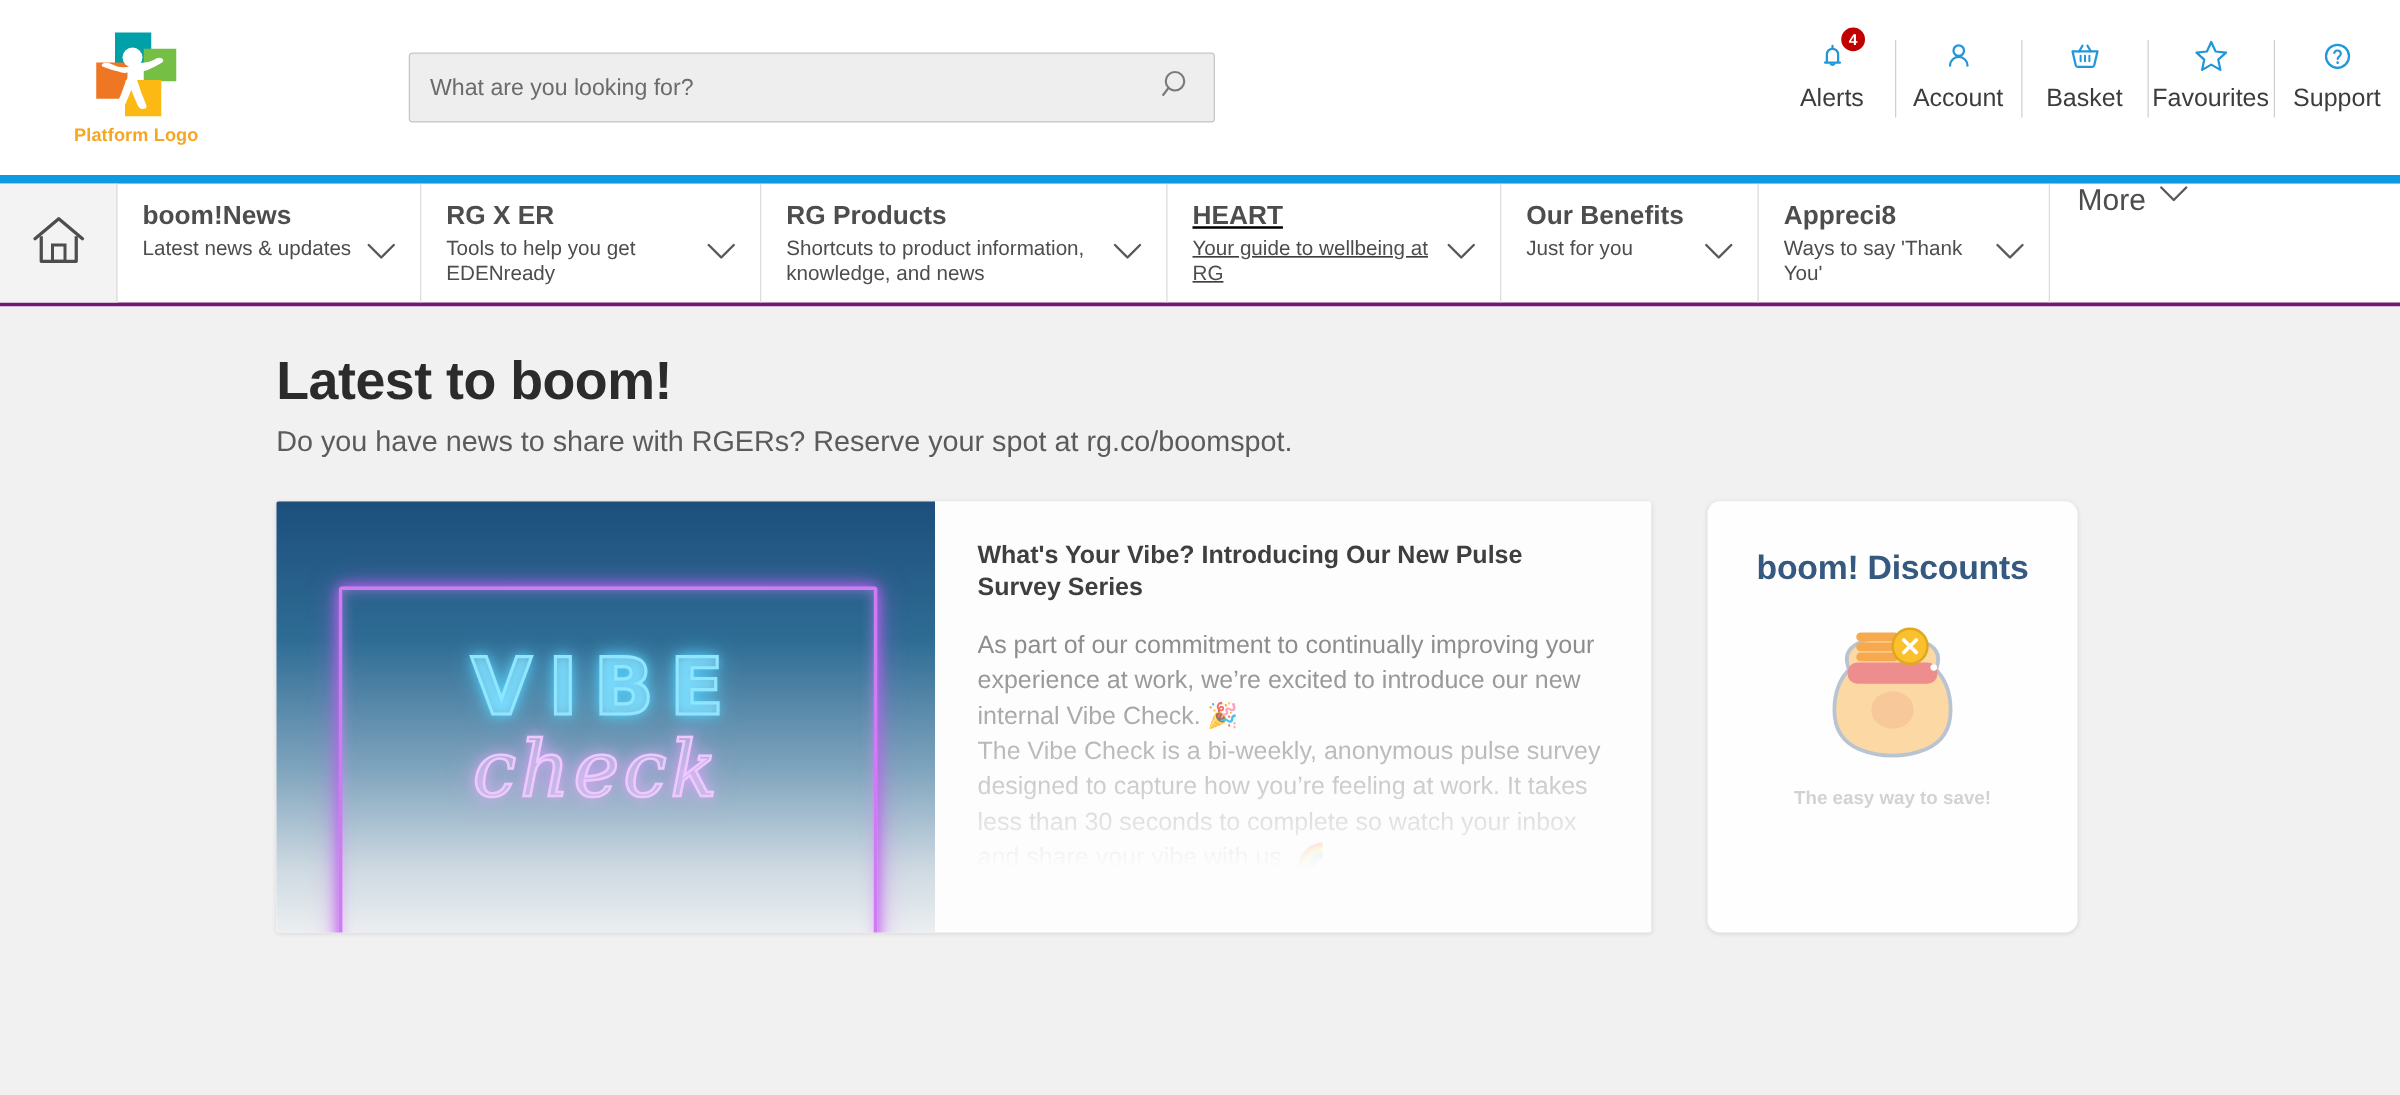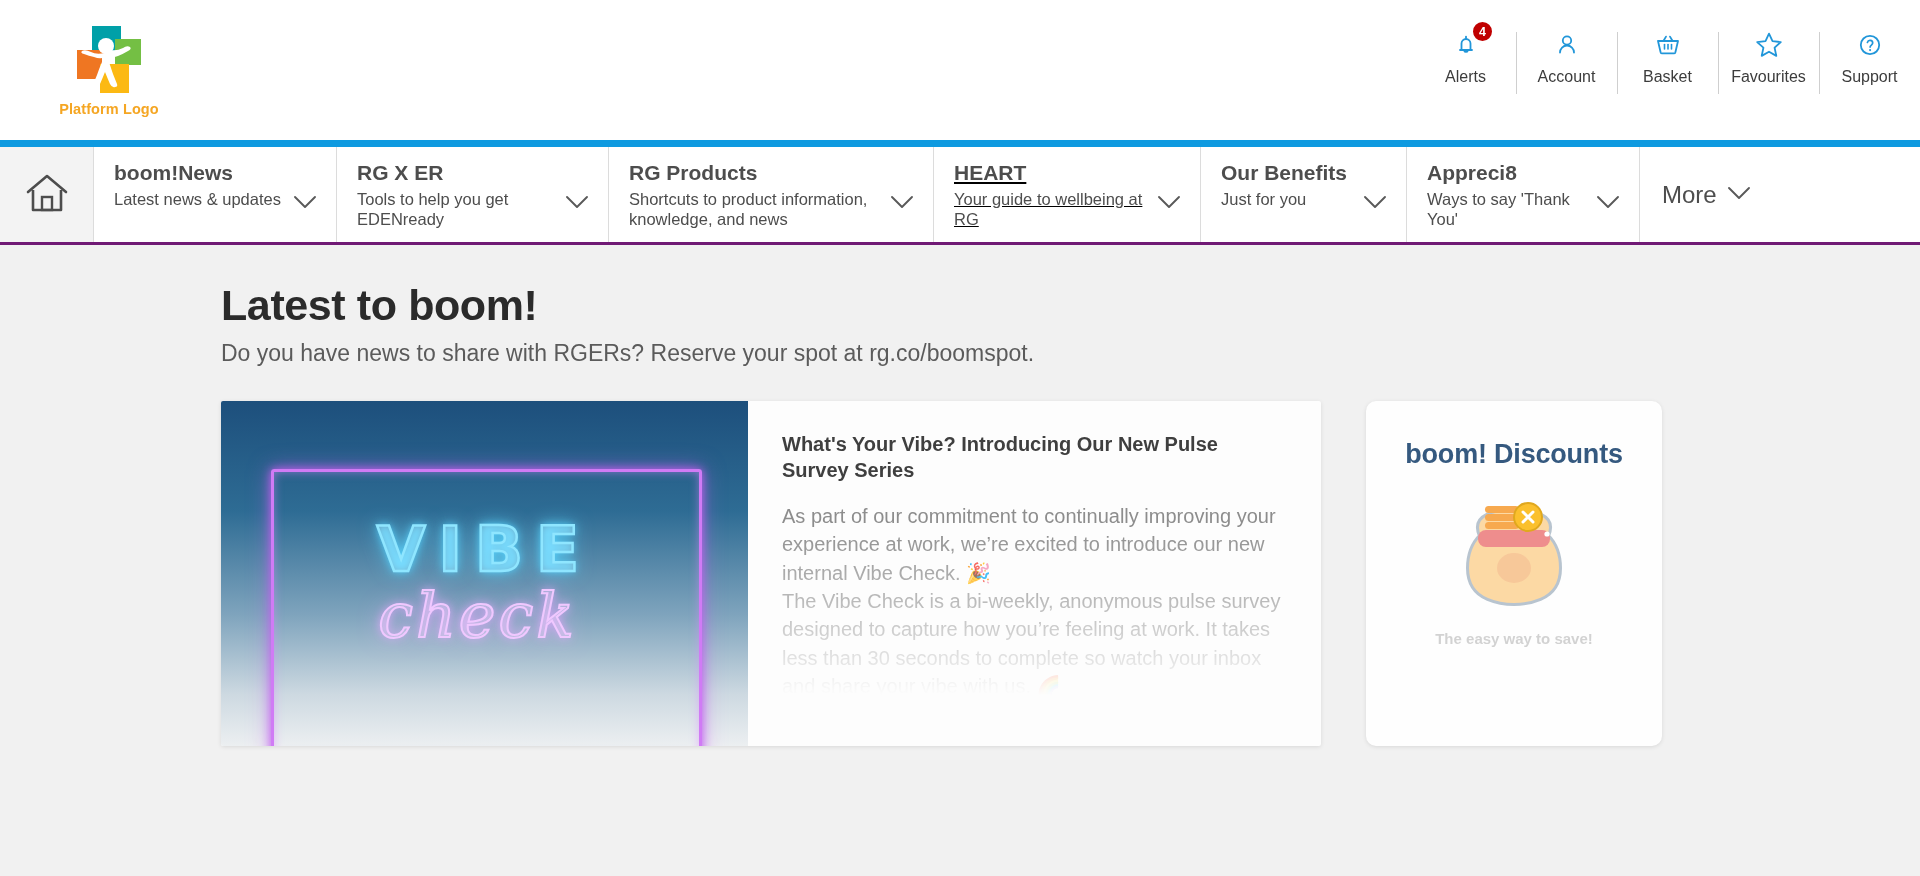--- a/index.html
+++ b/index.html
@@ -49,21 +49,21 @@
     width: 101px; position: relative;
     display: flex; flex-direction: column; align-items: center;
     padding: 0 6px; cursor: pointer;
   }
   .action-item + .action-item::before {
     content: ""; position: absolute; left: 0; top: 4px;
     width: 1px; height: 62px; background: #cfcfcf;
   }
   .action-icon { height: 34px; display: flex; align-items: center; justify-content: center; }
   .action-label {
-    font-size: 16px; color: #3c3c3c; margin-top: 6px; white-space: nowrap;
+    font-size: 20px; color: #3c3c3c; margin-top: 6px; white-space: nowrap;
   }
   .badge {
     position: absolute; top: -8px; right: 22px;
     min-width: 23px; height: 23px; border-radius: 50%;
     background: #c00000; color: #fff; font-size: 12.5px; font-weight: bold;
     display: flex; align-items: center; justify-content: center;
     border: 2px solid #fff;
   }
 
   
@@ -90,21 +90,21 @@
     line-height: 1.12; margin-bottom: 4px;
   }
   .nav-sub {
     font-size: 16.5px; color: #4d4d4d; line-height: 1.25;
   }
   .nav-chev {
     align-self: center; margin-top: 8px; flex: 0 0 auto;
     padding-bottom: 4px;
   }
   .nav-more {
-    flex: 1; display: flex; align-items: center; gap: 9px;
+    flex: 1; display: flex; align-items: flex-start; gap: 9px;
     padding-left: 22px; cursor: pointer;
   }
   .nav-more-label { font-size: 24px; color: #4d4d4d; }
 
   
   .w1 { width: 243px; } .w2 { width: 272px; } .w3 { width: 325px; }
   .w4 { width: 267px; text-decoration: underline; } .w5 { width: 206px; } .w6 { width: 233px; }
 
   
   .main { padding: 36px 0 0 221px; }
@@ -197,20 +197,31 @@
                    q5 2 8 1 l0 4 q-3 7 -5 13 q-2 5 -4 9 q-1 3 2 3 q3 1 5 -3
                    q3 -7 5 -12 q2 5 5 12 q2 4 5 3 q3 0 2 -3 q-2 -5 -4 -10
                    q-2 -6 -4 -12 l0 -5 q4 1 9 -1 q5 -2 10 -5 q4 -2 2 -4
                    q-3 -2 -7 1 q-6 3 -12 2 l-6 0 z"></path>
         </g>
       </svg>
     </div>
     <div class="logo-caption">Platform Logo</div>
   </div>
 
+  <div class="search-wrap">
+    <div class="search-box">
+      <input class="search-input" type="text" placeholder="What are you looking for?" style="">
+      <span>
+        <svg width="26" height="26" viewBox="0 0 26 26">
+          <circle cx="11" cy="10" r="7.4" fill="none" stroke="#7a7a7a" stroke-width="1.7"></circle>
+          <line x1="5.6" y1="15.6" x2="1.5" y2="21" stroke="#7a7a7a" stroke-width="1.7" stroke-linecap="round"></line>
+        </svg>
+      </span>
+    </div>
+  </div>
 
   <div class="header-actions">
 
     <div class="action-item">
       <span class="action-icon">
         <svg width="30" height="30" viewBox="0 0 30 30">
           <path d="M9 20 h12 M10.5 20 v-6.5 a4.5 4.5 0 0 1 9 0 V20" fill="none" stroke="#2196d9" stroke-width="1.8" stroke-linecap="round"></path>
           <path d="M13.2 20.6 a1.9 1.9 0 0 0 3.6 0" fill="none" stroke="#2196d9" stroke-width="1.8"></path>
           <line x1="15" y1="8.3" x2="15" y2="6.6" stroke="#2196d9" stroke-width="1.8" stroke-linecap="round"></line>
         </svg>

